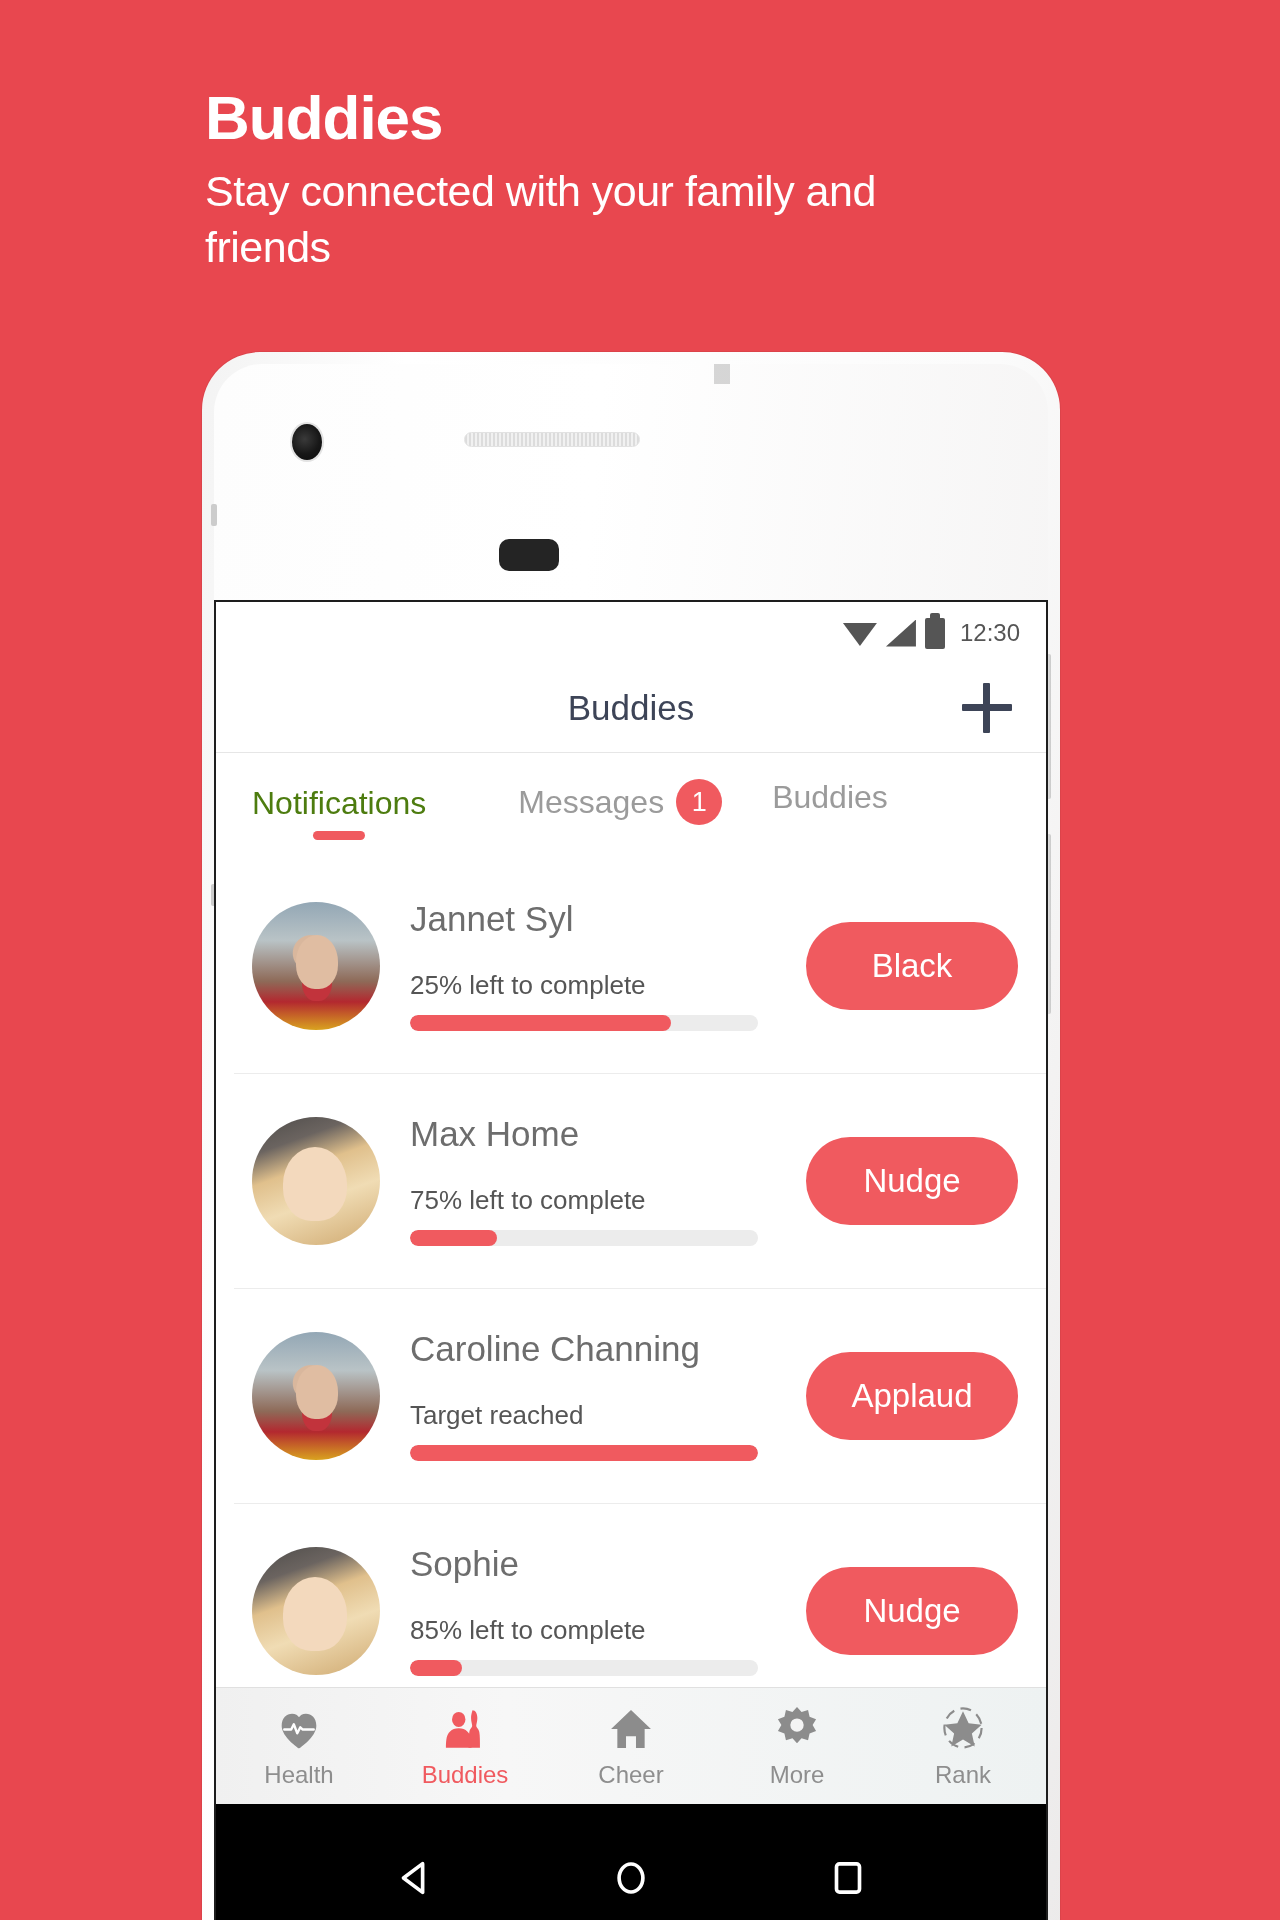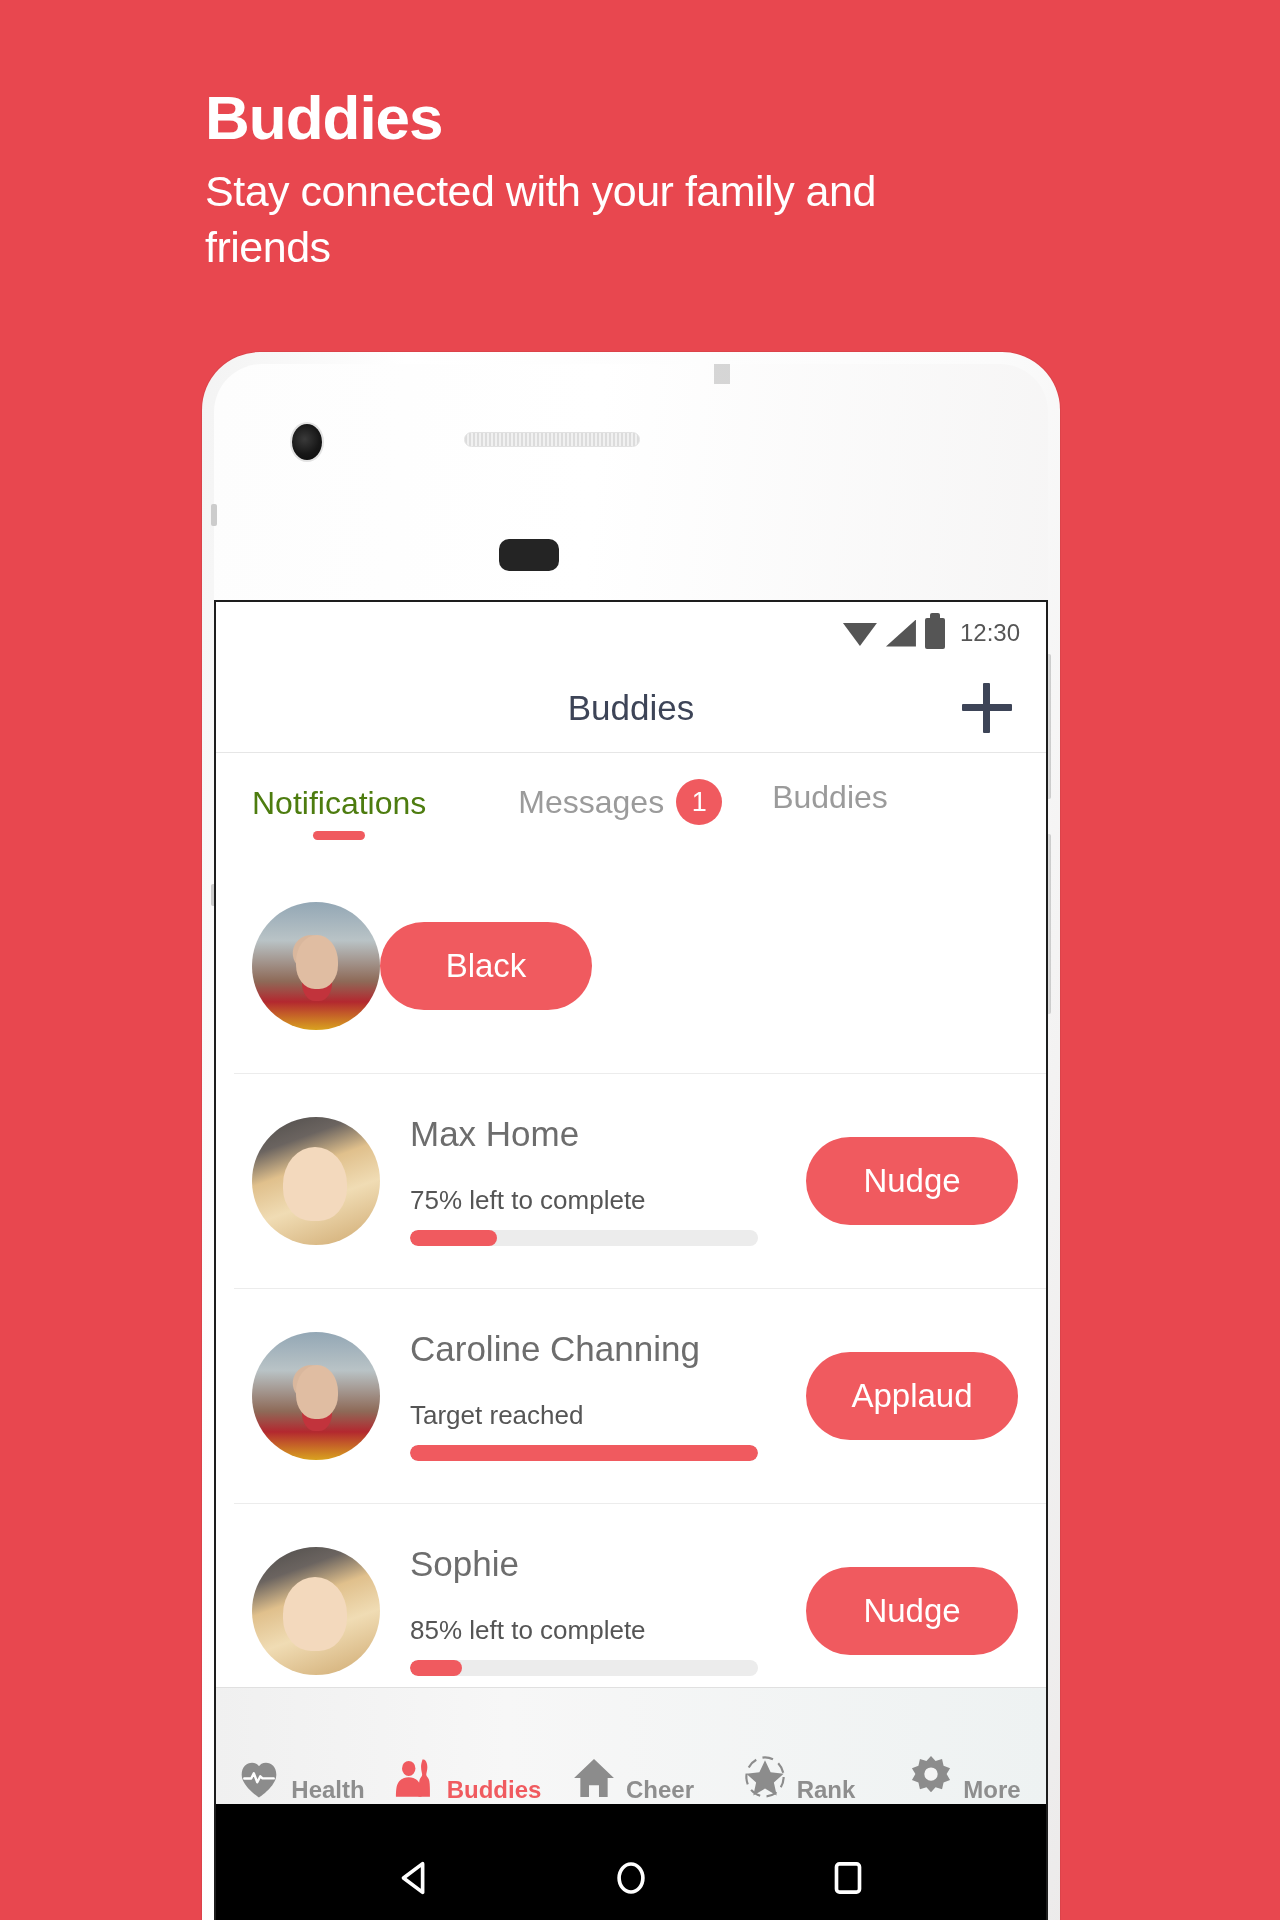--- a/index.html
+++ b/index.html
@@ -211,22 +211,22 @@
   }
 
   
   .bottomnav {
     position:absolute; left:0; right:0; bottom:148px;
     height:117px; display:flex;
     background:linear-gradient(90deg,#f0f0f0 0%,#f7f7f7 35%,#eef2f2 100%);
     border-top:1px solid #e0e0e0;
   }
   .bn-item {
-    flex:1; display:flex; flex-direction:row;
-    align-items:flex-end; justify-content:center; gap:6px; cursor:pointer;font-weight:bold;
+    flex:1; display:flex; flex-direction:column;
+    align-items:center; justify-content:center; gap:6px; cursor:pointer;
   }
   .bn-label { font-size:24px; color:#8e8e8e; }
   .bn-item.active .bn-label { color:#F05A5F; }
   .bn-icon { width:52px; height:52px; display:block; }
 
   
   .sysnav {
     position:absolute; left:0; right:0; bottom:0;
     height:148px; background:#000000;
     display:flex; align-items:center; justify-content:space-around;
@@ -283,20 +283,27 @@
         <div class="tab-sp2"></div>
         <div class="tab">
           <span class="tab-label">Buddies</span>
         </div>
       </div>
 
       <div class="list">
 
         <div class="row">
           <div class="avatar a-jannet"></div>
+          <div class="row-mid">
+            <div class="row-name">Jannet Syl</div>
+            <div class="row-status">25% left to complete</div>
+            <div class="bar-track">
+              <div class="bar-fill" style="width: 75%;"></div>
+            </div>
+          </div>
           <button class="row-action">Black</button>
         </div>
 
         <div class="row">
           <div class="avatar a-blonde"></div>
           <div class="row-mid">
             <div class="row-name">Max Home</div>
             <div class="row-status">75% left to complete</div>
             <div class="bar-track">
               <div class="bar-fill" style="width: 25%;"></div>
@@ -352,32 +359,32 @@
 
         <div class="bn-item">
           <svg class="bn-icon" viewBox="0 0 24 24">
             <path d="M12 3.2 2.8 12h2.9v8.8h4v-5.4h4.6v5.4h4V12h2.9z" fill="#8c8c8c"></path>
           </svg>
           <span class="bn-label">Cheer</span>
         </div>
 
         <div class="bn-item">
           <svg class="bn-icon" viewBox="0 0 24 24">
+            <path d="M12 1.8l2.1 2.3 3-.9.7 3.1 3 1.2-1.6 2.7 1.6 2.7-3 1.2-.7 3.1-3-.9L12 18.6l-2.1-2.3-3 .9-.7-3.1-3-1.2L4.8 10.2 3.2 7.5l3-1.2.7-3.1 3 .9z" fill="#8c8c8c"></path>
+            <circle cx="12" cy="10.2" r="3.1" fill="#f4f4f4"></circle>
+          </svg>
+          <span class="bn-label">More</span>
+        </div>
+
+        <div class="bn-item">
+          <svg class="bn-icon" viewBox="0 0 24 24">
             <ellipse cx="12" cy="11.5" rx="8.6" ry="9" fill="none" stroke="#8c8c8c" stroke-width="1" stroke-dasharray="5 3"></ellipse>
             <path d="M12 3.8l2.6 5.6 6 .6-4.5 4.1 1.3 6-5.4-3.2-5.4 3.2 1.3-6L3.4 10l6-.6z" fill="#8c8c8c"></path>
           </svg>
           <span class="bn-label">Rank</span>
-        </div>
-
-        <div class="bn-item">
-          <svg class="bn-icon" viewBox="0 0 24 24">
-            <path d="M12 1.8l2.1 2.3 3-.9.7 3.1 3 1.2-1.6 2.7 1.6 2.7-3 1.2-.7 3.1-3-.9L12 18.6l-2.1-2.3-3 .9-.7-3.1-3-1.2L4.8 10.2 3.2 7.5l3-1.2.7-3.1 3 .9z" fill="#8c8c8c"></path>
-            <circle cx="12" cy="10.2" r="3.1" fill="#f4f4f4"></circle>
-          </svg>
-          <span class="bn-label">More</span>
         </div>
 
       </div>
 
       <div class="sysnav">
         <svg class="sys-btn" viewBox="0 0 24 24">
           <path d="M16.5 4.5 6.5 12l10 7.5z" fill="none" stroke="#ffffff" stroke-width="1.9" stroke-linejoin="round"></path>
         </svg>
         <svg class="sys-btn" viewBox="0 0 24 24">
           <ellipse cx="12" cy="12" rx="6.2" ry="7.3" fill="none" stroke="#ffffff" stroke-width="1.9"></ellipse>

